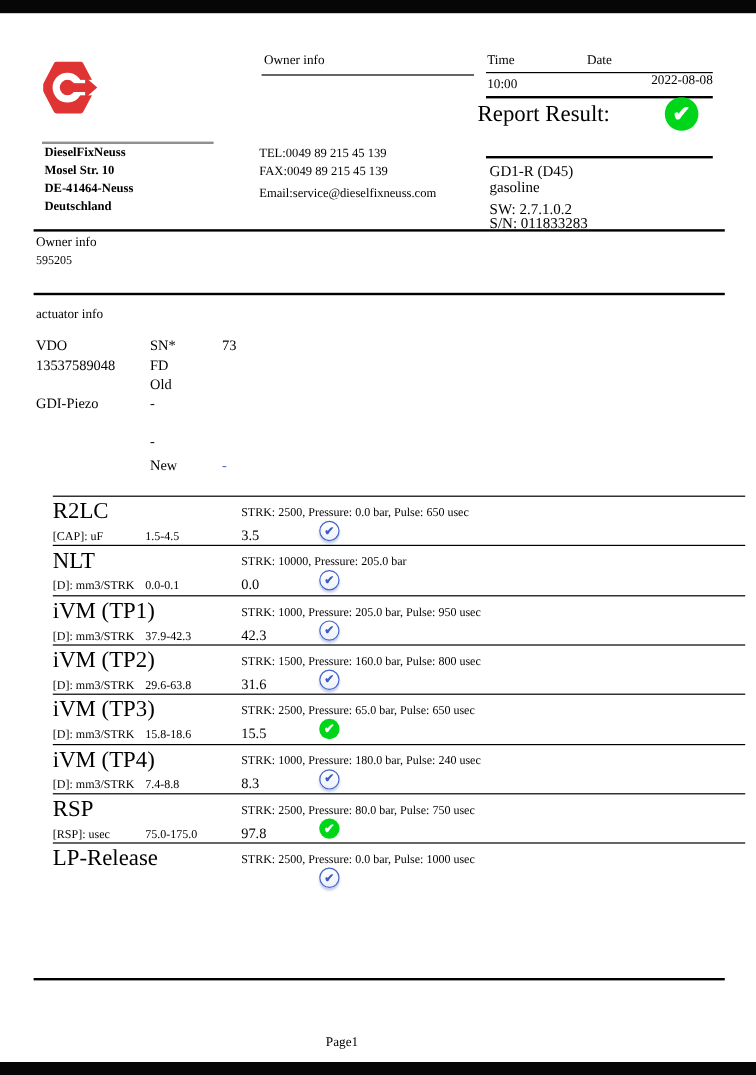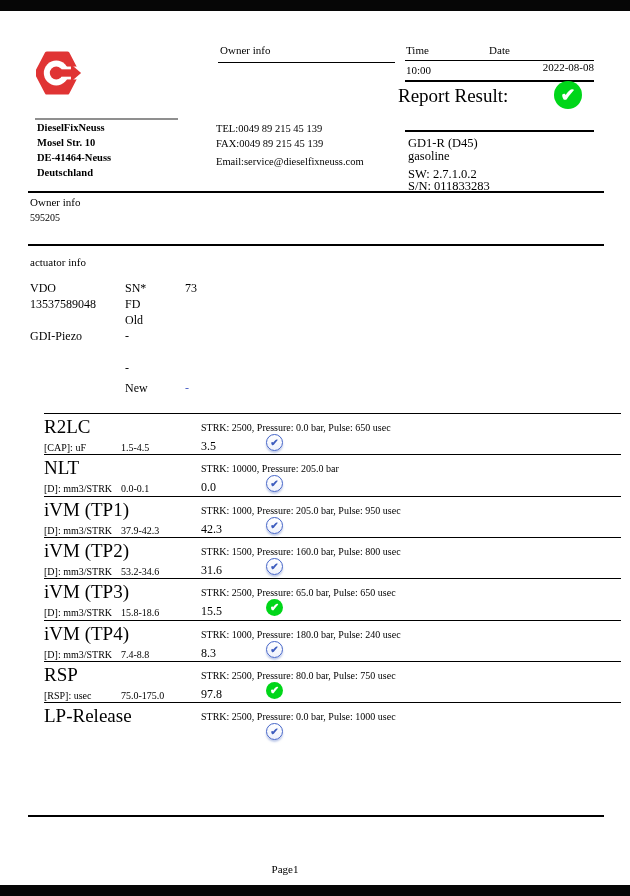--- a/index.html
+++ b/index.html
@@ -181,21 +181,21 @@
     <div class="tparams">STRK: 1000, Pressure: 205.0 bar, Pulse: 950 usec</div>
     <div class="tunit">[D]: mm3/STRK</div>
     <div class="trange">37.9-42.3</div>
     <div class="tvalue">42.3</div>
     <div class="check blue"></div>
   </div>
   <div class="trow">
     <div class="ttitle">iVM (TP2)</div>
     <div class="tparams">STRK: 1500, Pressure: 160.0 bar, Pulse: 800 usec</div>
     <div class="tunit">[D]: mm3/STRK</div>
-    <div class="trange">53.2-34.6</div>
+    <div class="trange">29.6-63.8</div>
     <div class="tvalue">31.6</div>
     <div class="check blue"></div>
   </div>
   <div class="trow">
     <div class="ttitle">iVM (TP3)</div>
     <div class="tparams">STRK: 2500, Pressure: 65.0 bar, Pulse: 650 usec</div>
     <div class="tunit">[D]: mm3/STRK</div>
     <div class="trange">15.8-18.6</div>
     <div class="tvalue">15.5</div>
     <div class="check green"></div>

